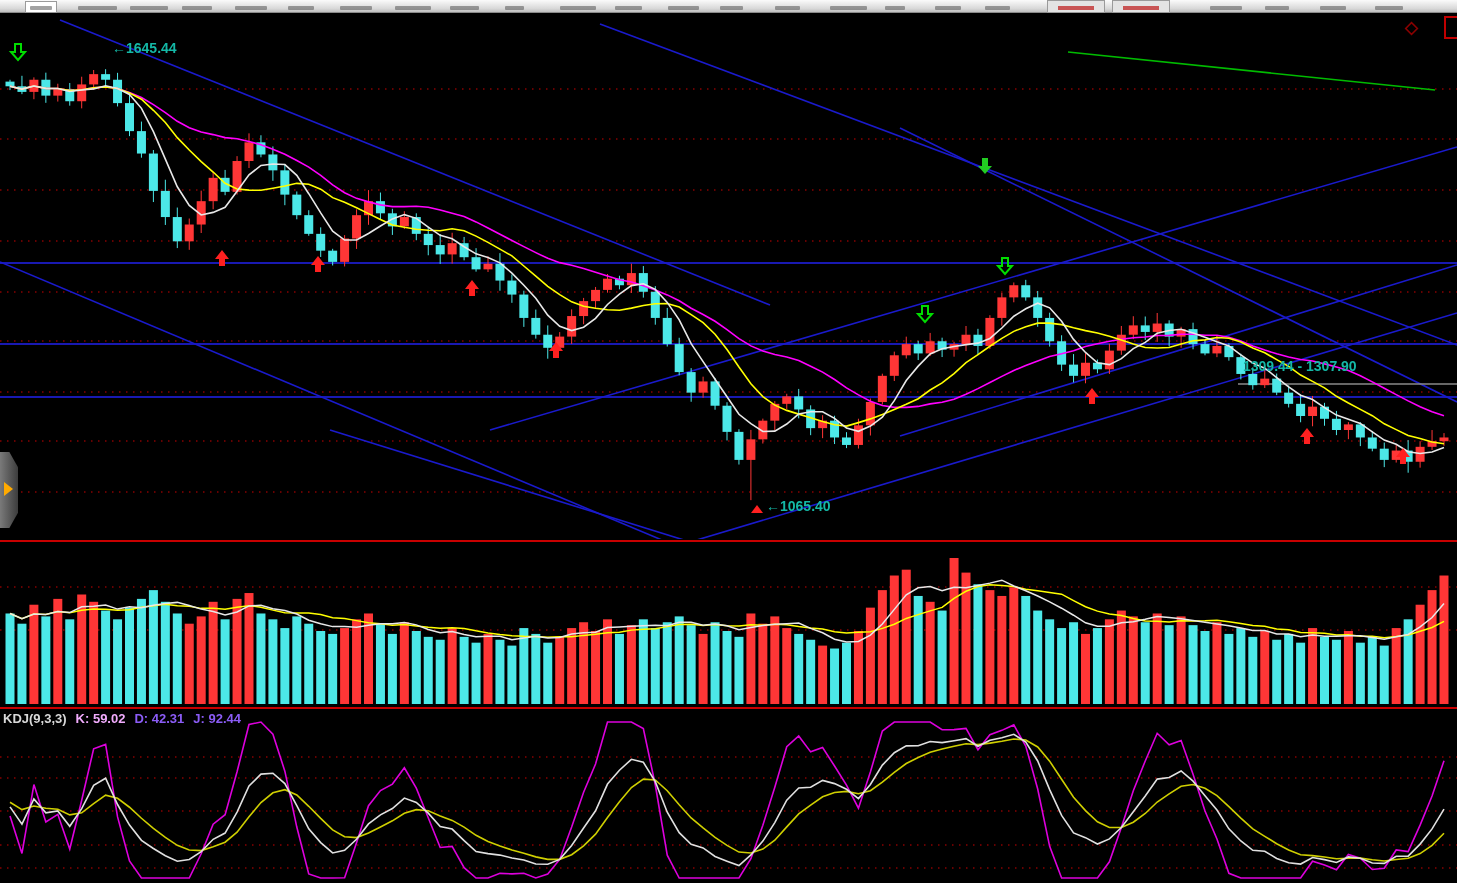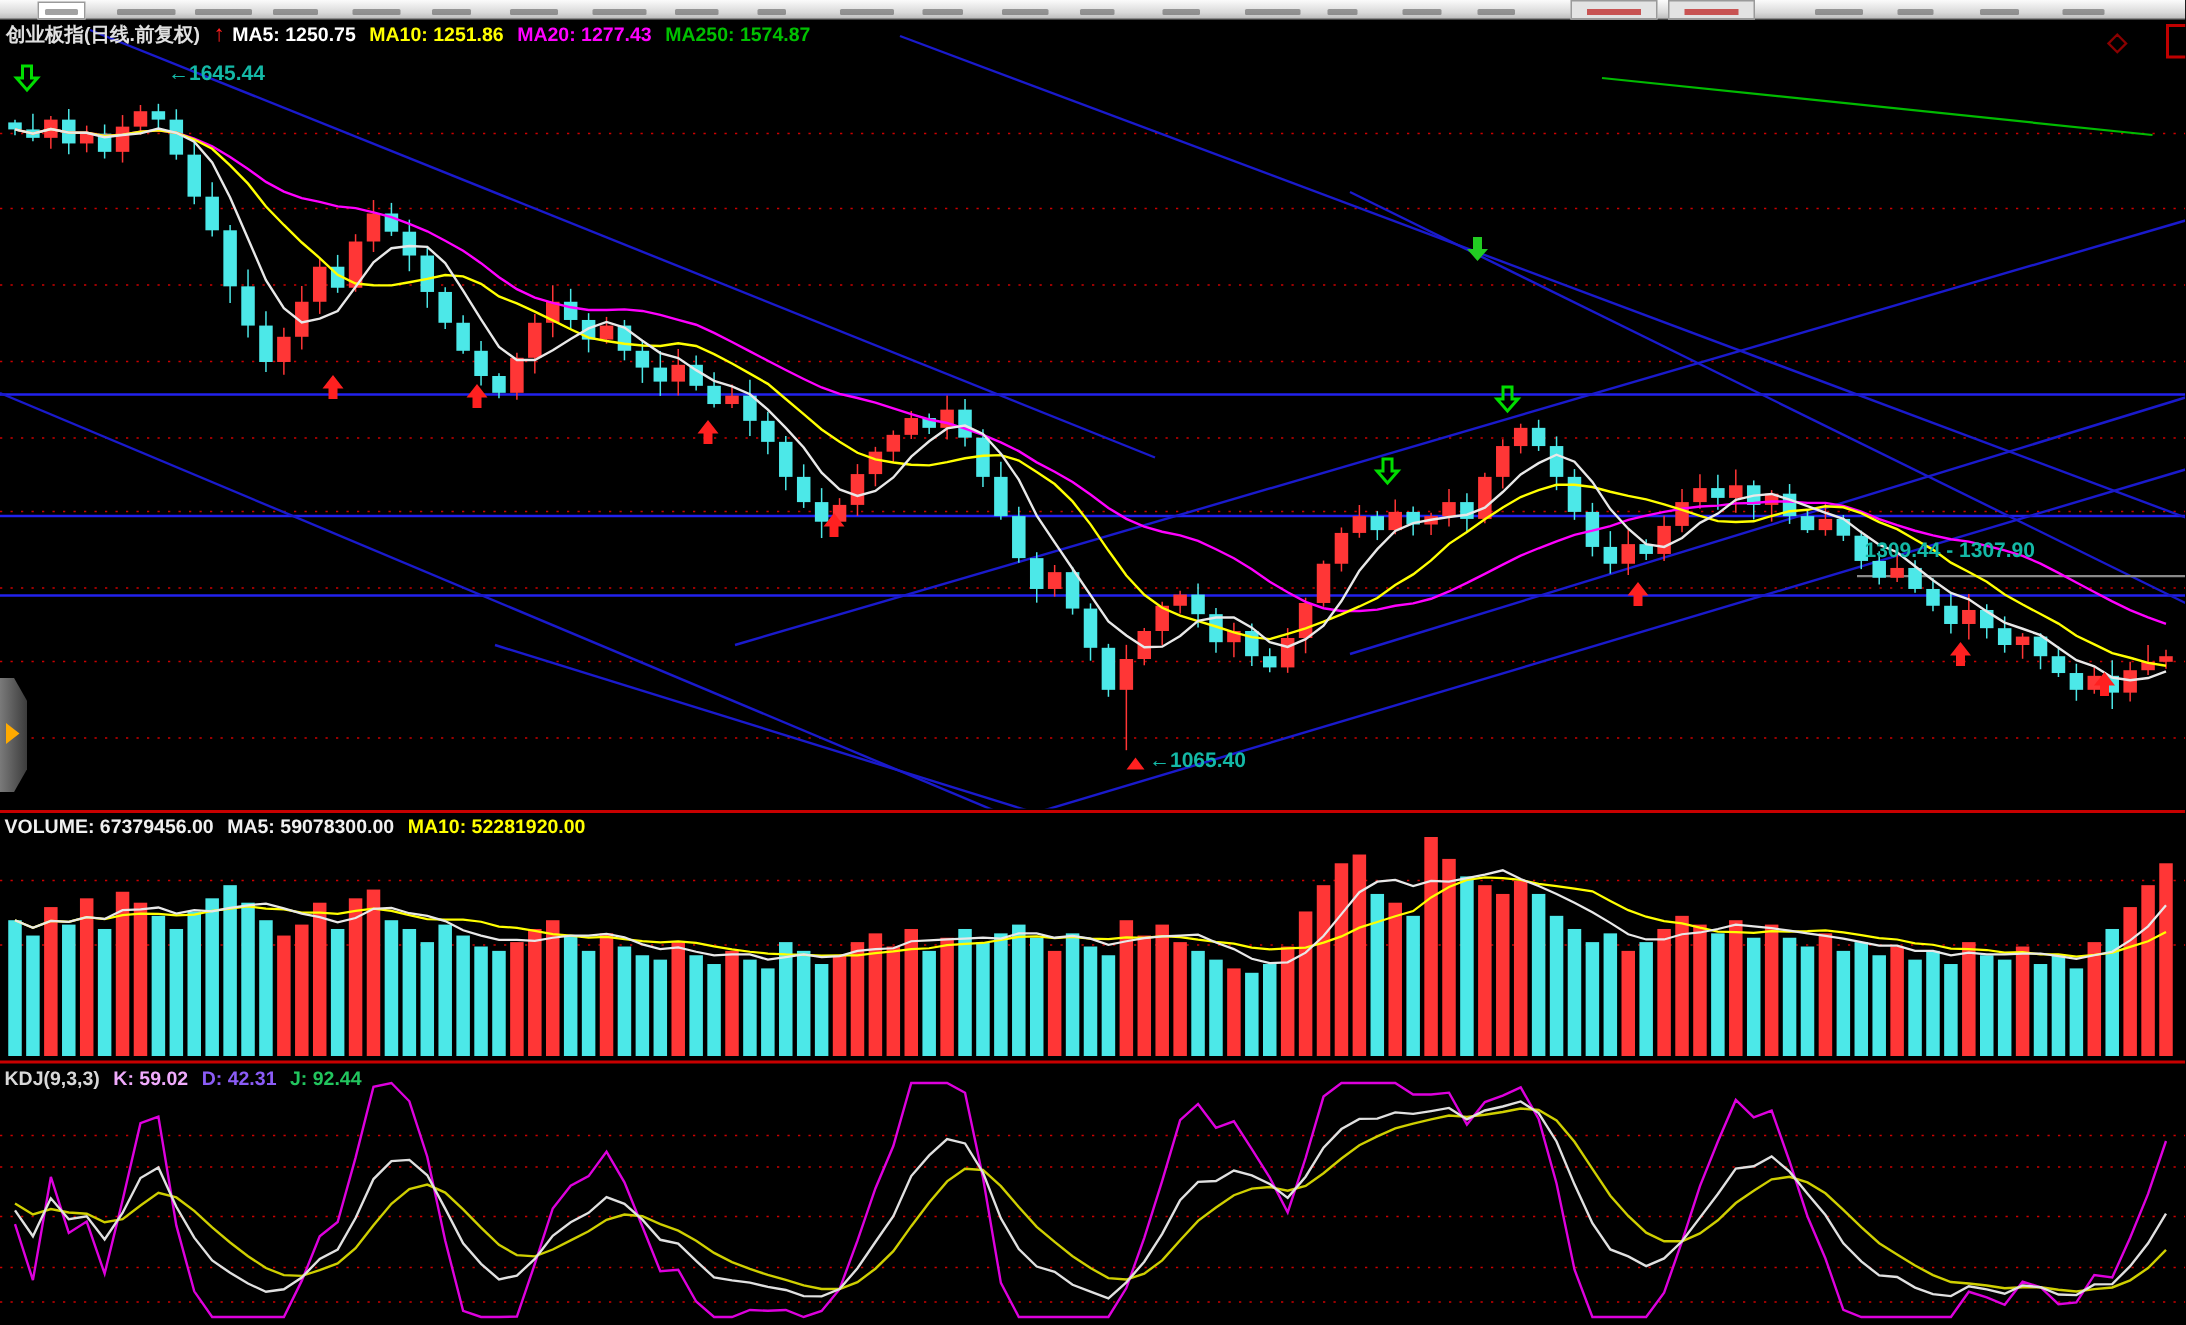--- a/index.html
+++ b/index.html
@@ -480,36 +480,30 @@
       <path d="M 1085 397 L 1092 388 L 1099 397 L 1095 397 L 1095 404 L 1089 404 L 1089 397 Z" fill="#ff2020"></path>
       <path d="M 1300 437 L 1307 428 L 1314 437 L 1310 437 L 1310 444 L 1304 444 L 1304 437 Z" fill="#ff2020"></path>
       <path d="M 1396 457 L 1403 448 L 1410 457 L 1406 457 L 1406 464 L 1400 464 L 1400 457 Z" fill="#ff2020"></path>
       <path d="M 751 513 L 757 505 L 763 513 Z" fill="#ff2020"></path>
       <path d="M 15 44 L 21 44 L 21 52 L 25 52 L 18 60 L 11 52 L 15 52 Z" fill="none" stroke="#00dd00" stroke-width="2"></path>
       <path d="M 922 306 L 928 306 L 928 314 L 932 314 L 925 322 L 918 314 L 922 314 Z" fill="none" stroke="#00dd00" stroke-width="2"></path>
       <path d="M 1002 258 L 1008 258 L 1008 266 L 1012 266 L 1005 274 L 998 266 L 1002 266 Z" fill="none" stroke="#00dd00" stroke-width="2"></path>
       <path d="M 982 158 L 988 158 L 988 166 L 992 166 L 985 174 L 978 166 L 982 166 Z" fill="#22cc22"></path>
     </svg>
 
-  <div class="hdr" style="left:4px;top:14px;">
-    <span style="color:#e0e0e0">创业板指(日线.前复权)</span><span style="color:#ff2020;font-size:15px;margin-right:5px">↑</span><span style="color:#ffffff">MA5: 1250.75</span><span style="color:#ffff00">MA10: 1251.86</span><span style="color:#ff00ff">MA20: 1277.43</span><span style="color:#00c000">MA250: 1574.87</span>
-  </div>
 
   <div id="cornerDiamond" style="left:1405px;top:17px;">◇</div>
   <div id="cornerBox" style="left:1444px;top:16px;"></div>
 
   <div class="lbl" style="left:112px;top:40px;">←1645.44</div>
   <div class="lbl" style="left:766px;top:498px;">←1065.40</div>
   <div class="lbl" style="left:1243px;top:358px;">1309.44 - 1307.90</div>
 
-  <div class="hdr" style="left:3px;top:543px;">
-    <span style="color:#f0f0f0">VOLUME: 67379456.00</span><span style="color:#f0f0f0">MA5: 59078300.00</span><span style="color:#ffff00">MA10: 52281920.00</span>
-  </div>
 
   <div class="hdr" style="left:3px;top:711px;">
-    <span style="color:#d8d8d8">KDJ(9,3,3)</span><span style="color:#f0abfc">K: 59.02</span><span style="color:#8b5cf6">D: 42.31</span><span style="color:#22c55e">J: 92.44</span>
+    <span style="color:#d8d8d8">KDJ(9,3,3)</span><span style="color:#f0abfc">K: 59.02</span><span style="color:#8b5cf6">D: 42.31</span><span style="color:#8b5cf6">J: 92.44</span>
   </div>
 
   <div id="lefttab">
     <div class="arr"></div>
   </div>
 
 </div>
 
 </body></html>

